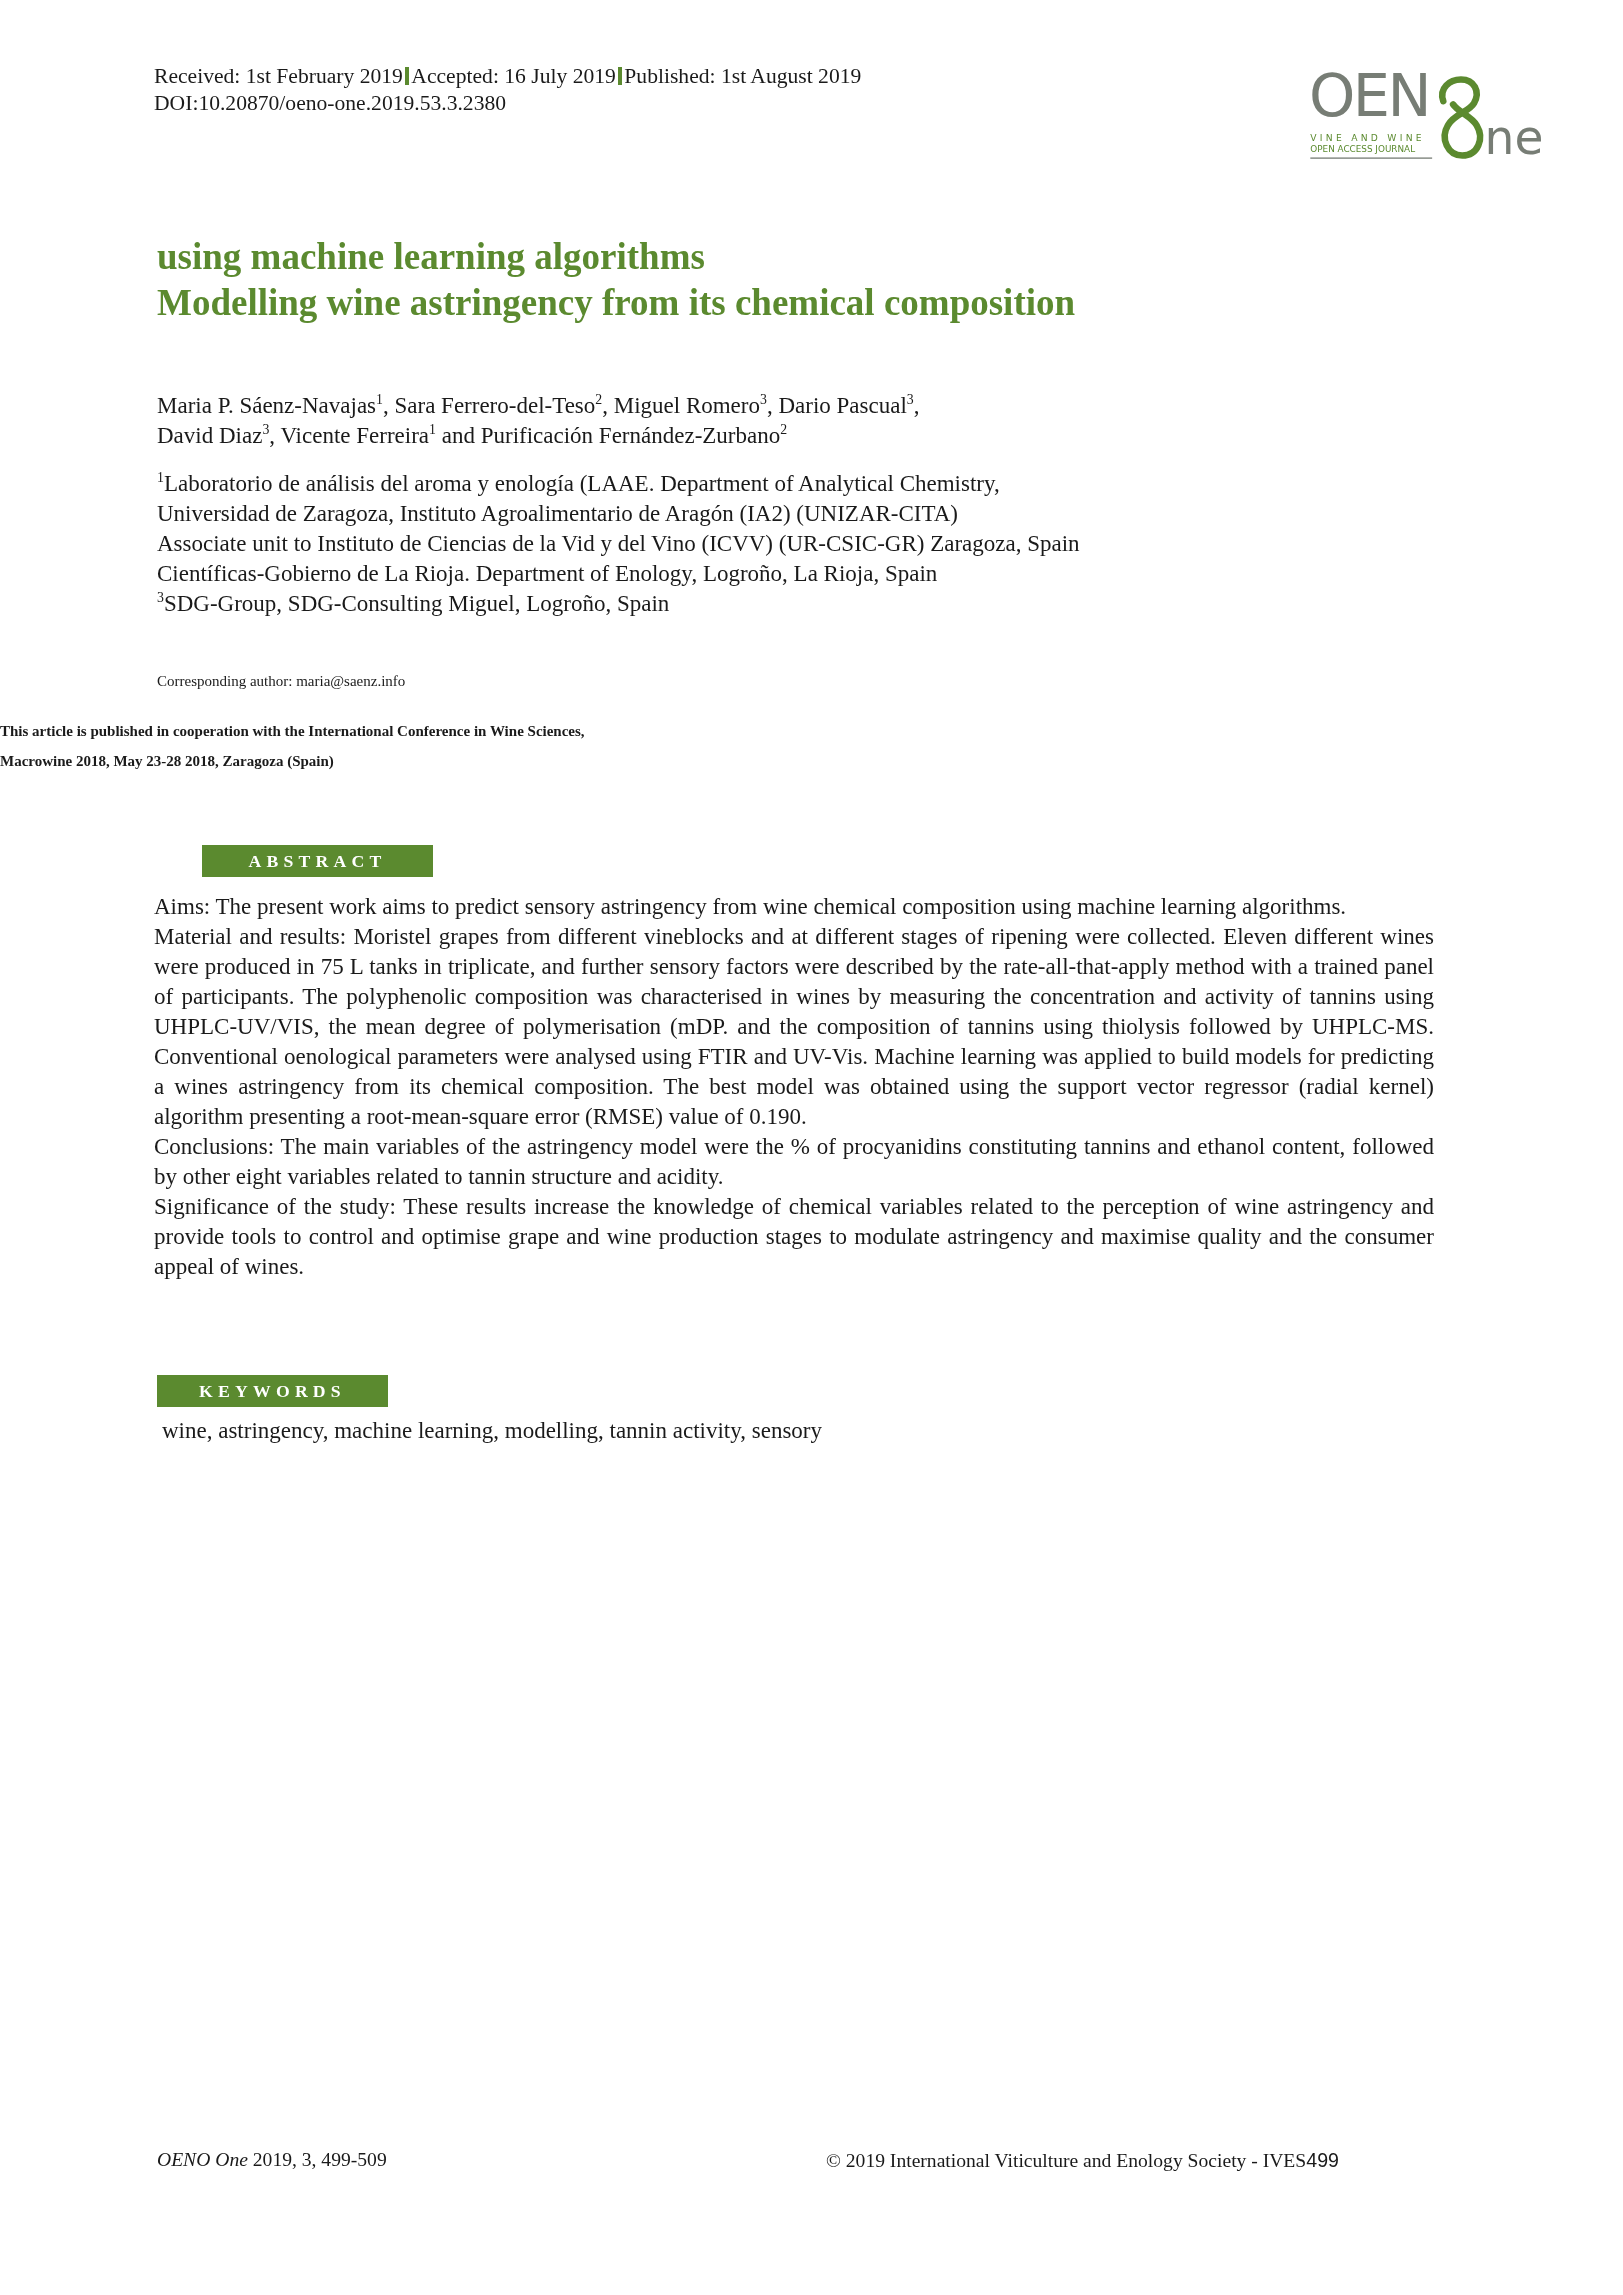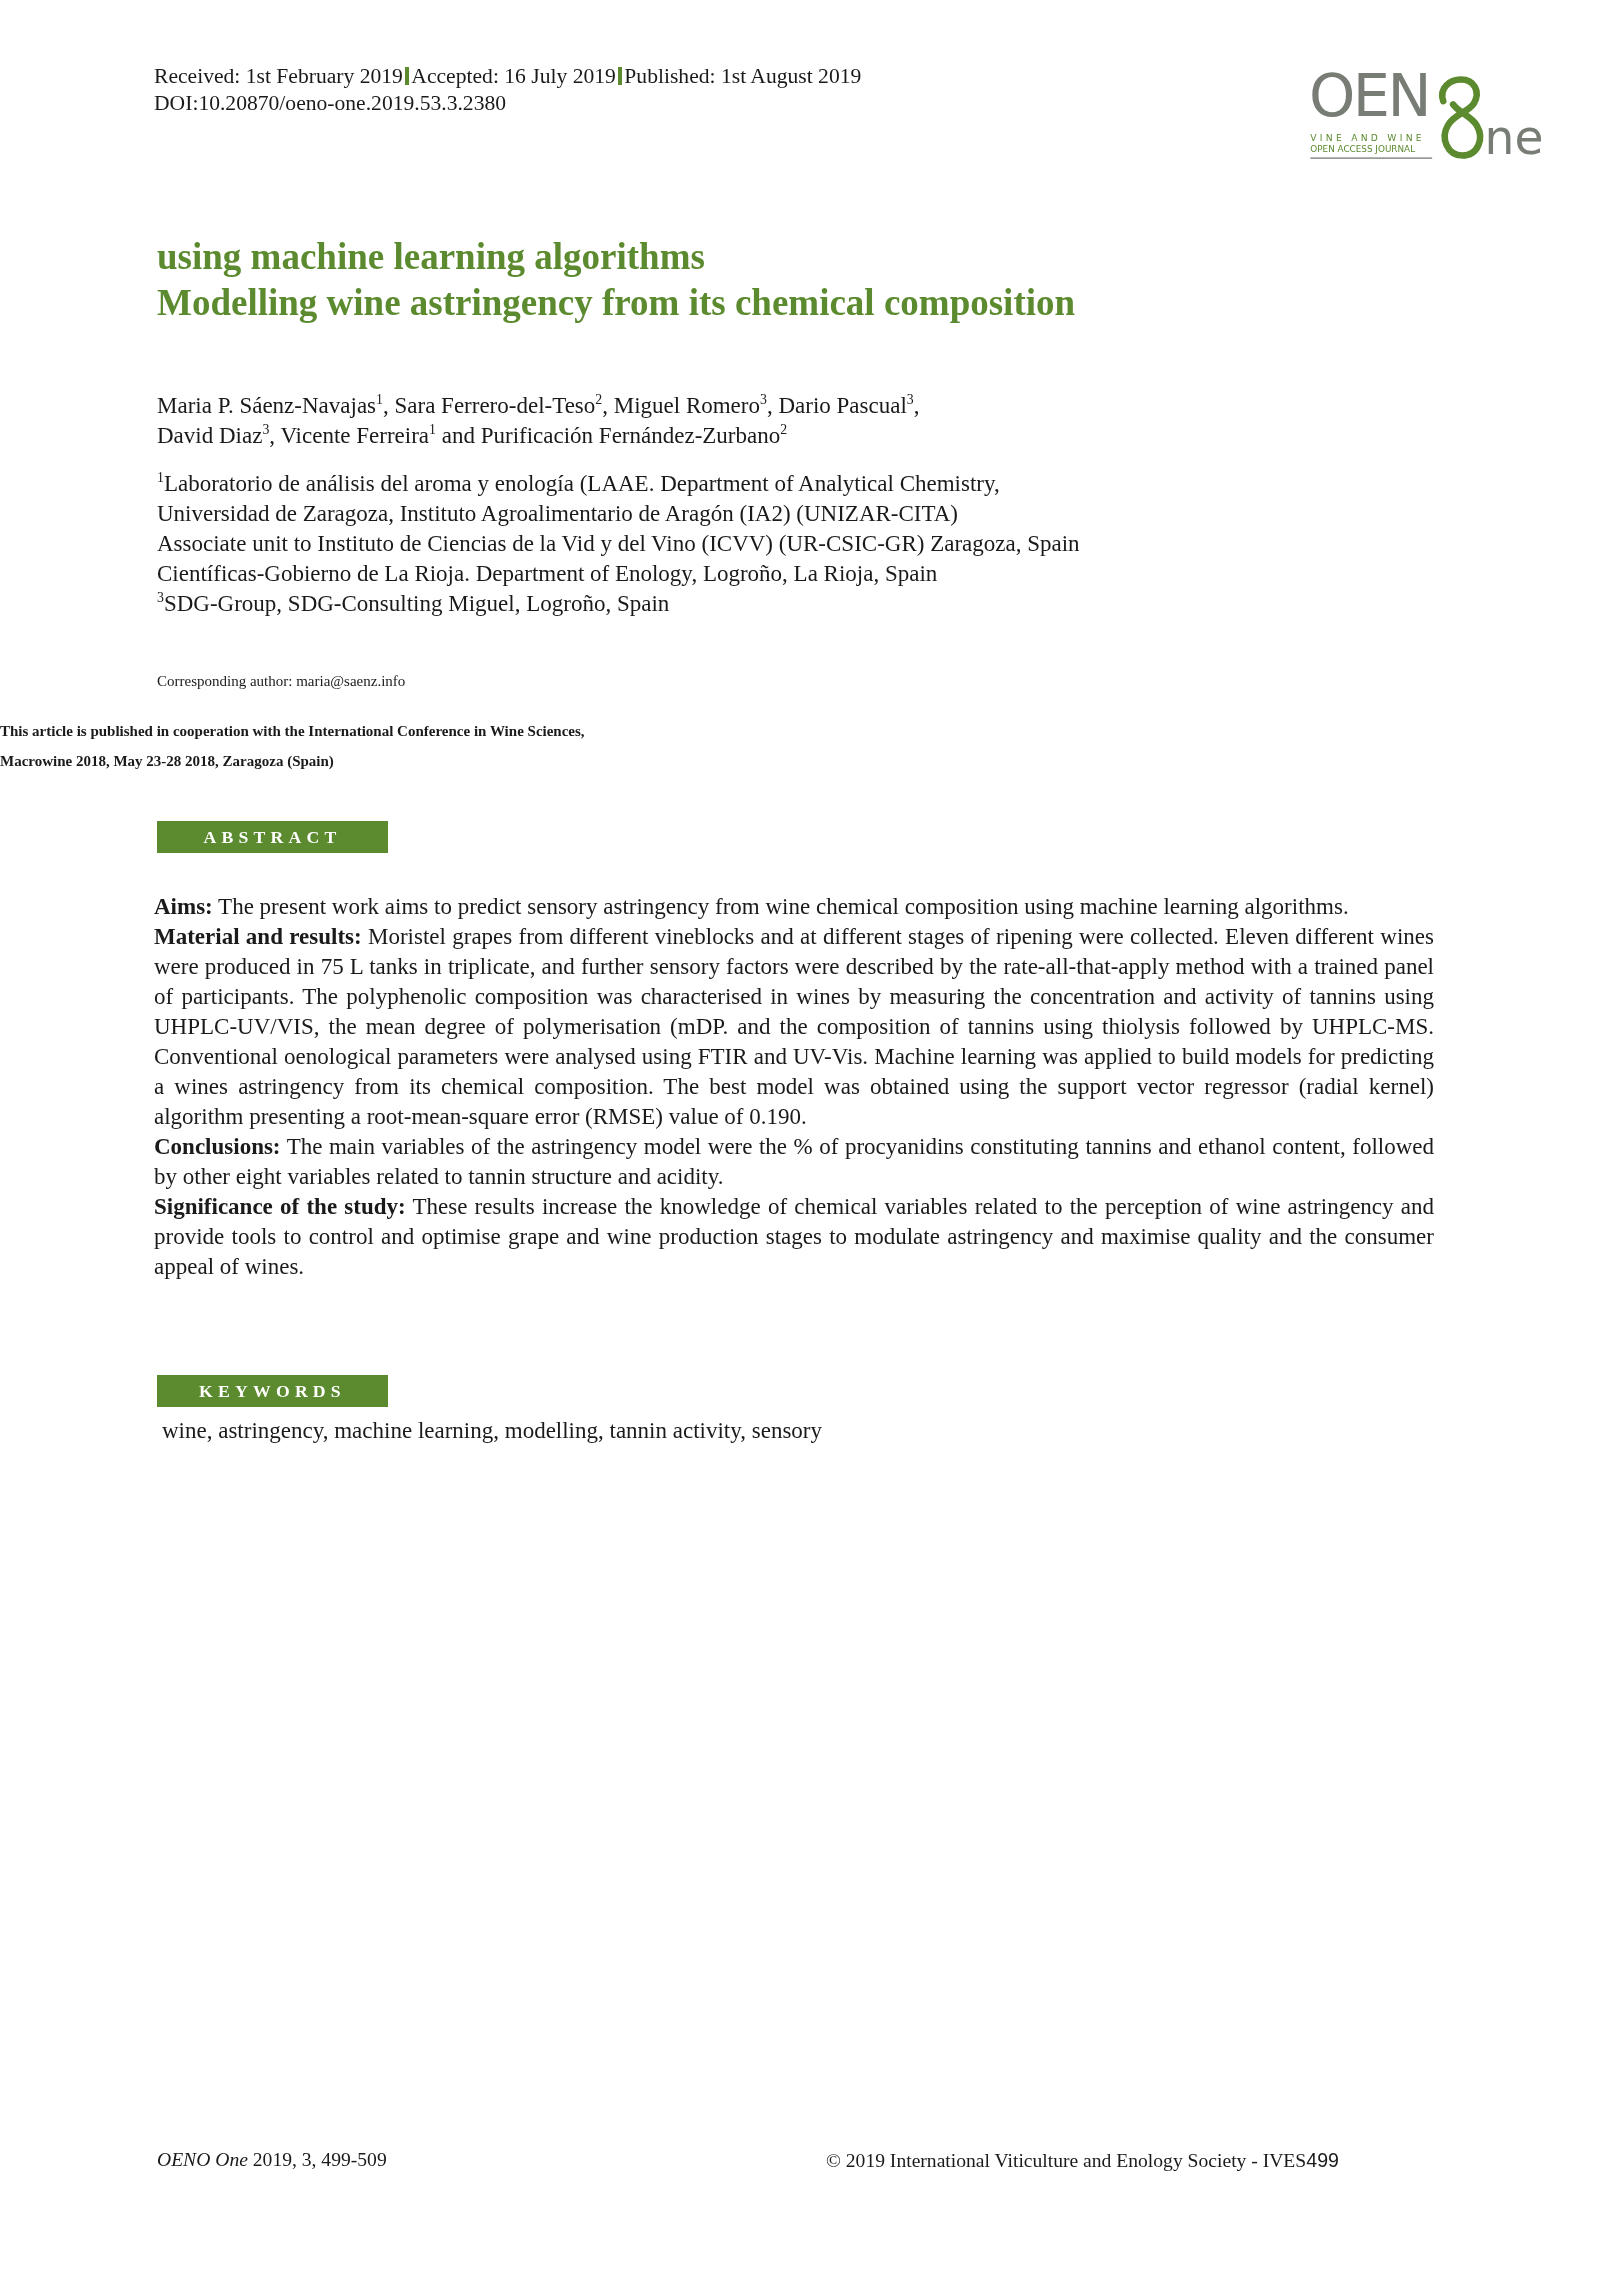--- a/index.html
+++ b/index.html
@@ -15,21 +15,21 @@
     .authors { left: 157px; top: 391px; font-size: 23px; line-height: 30px; }
     .affil { left: 157px; top: 469px; font-size: 23px; line-height: 30px; }
     .corr { left: 157px; top: 666px; font-size: 15px; line-height: 30px; }
     .conf { left: 0; width: 1571px; top: 717px; text-align: left; font-size: 15px; font-weight: bold; line-height: 29.5px; }
     .section-bar {
       left: 157px; width: 231px; height: 32px; background: #5b8a2f; color: #fff;
       font-size: 17.7px; font-weight: bold; letter-spacing: 5.2px; text-align: center; line-height: 32px;
     }
     .abstract { left: 154px; top: 892px; width: 1280px; font-size: 23px; line-height: 30px; text-align: justify; }
     .abstract p { margin: 0; }
-    .abstract b { font-weight: bold; }
+    .abstract b { font-weight: normal; }
     .keywords { left: 162px; top: 1416px; font-size: 23px; line-height: 30px; }
     .footer-left { left: 157px; top: 2149px; font-size: 19.6px; }
     .footer-right { left: 826px; top: 2149px; font-size: 19.6px; white-space: nowrap; }
     .pagenum { font-family: "Liberation Sans", sans-serif; }
     sup { font-size: 60%; line-height: 0; }
   </style>
 </head>
 <body>
 
 <div class="abs header-line" style="top:63px;">
@@ -71,21 +71,21 @@
   <div><sup>3</sup><span>SDG-Group, SDG-Consulting Miguel, Logroño, Spain</span></div>
 </div>
 
 <div class="abs corr">Corresponding author: maria@saenz.info</div>
 
 <div class="abs conf">
   <div>This article is published in cooperation with the International Conference in Wine Sciences,</div>
   <div>Macrowine 2018, May 23-28 2018, Zaragoza (Spain)</div>
 </div>
 
-<div class="abs section-bar" style="top:821px;">ABSTRACT</div>
+<div class="abs section-bar" style="top:845px;margin-left:45px;">ABSTRACT</div>
 <div class="abs abstract">
   <p><b>Aims:</b><span> The present work aims to predict sensory astringency from wine chemical composition using machine learning algorithms.</span></p>
   <p><b>Material and results:</b><span> Moristel grapes from different vineblocks and at different stages of ripening were collected. Eleven different wines were produced in 75 L tanks in triplicate, and further sensory factors were described by the rate-all-that-apply method with a trained panel of participants. The polyphenolic composition was characterised in wines by measuring the concentration and activity of tannins using UHPLC-UV/VIS, the mean degree of polymerisation (mDP. and the composition of tannins using thiolysis followed by UHPLC-MS. Conventional oenological parameters were analysed using FTIR and UV-Vis. Machine learning was applied to build models for predicting a wines astringency from its chemical composition. The best model was obtained using the support vector regressor (radial kernel) algorithm presenting a root-mean-square error (RMSE) value of 0.190.</span></p>
   <p><b>Conclusions:</b><span> The main variables of the astringency model were the % of procyanidins constituting tannins and ethanol content, followed by other eight variables related to tannin structure and acidity.</span></p>
   <p><b>Significance of the study:</b><span> These results increase the knowledge of chemical variables related to the perception of wine astringency and provide tools to control and optimise grape and wine production stages to modulate astringency and maximise quality and the consumer appeal of wines.</span></p>
 </div>
 
 <div class="abs section-bar" style="top:1375px;">KEYWORDS</div>
 <div class="abs keywords">wine, astringency, machine learning, modelling, tannin activity, sensory</div>
 

